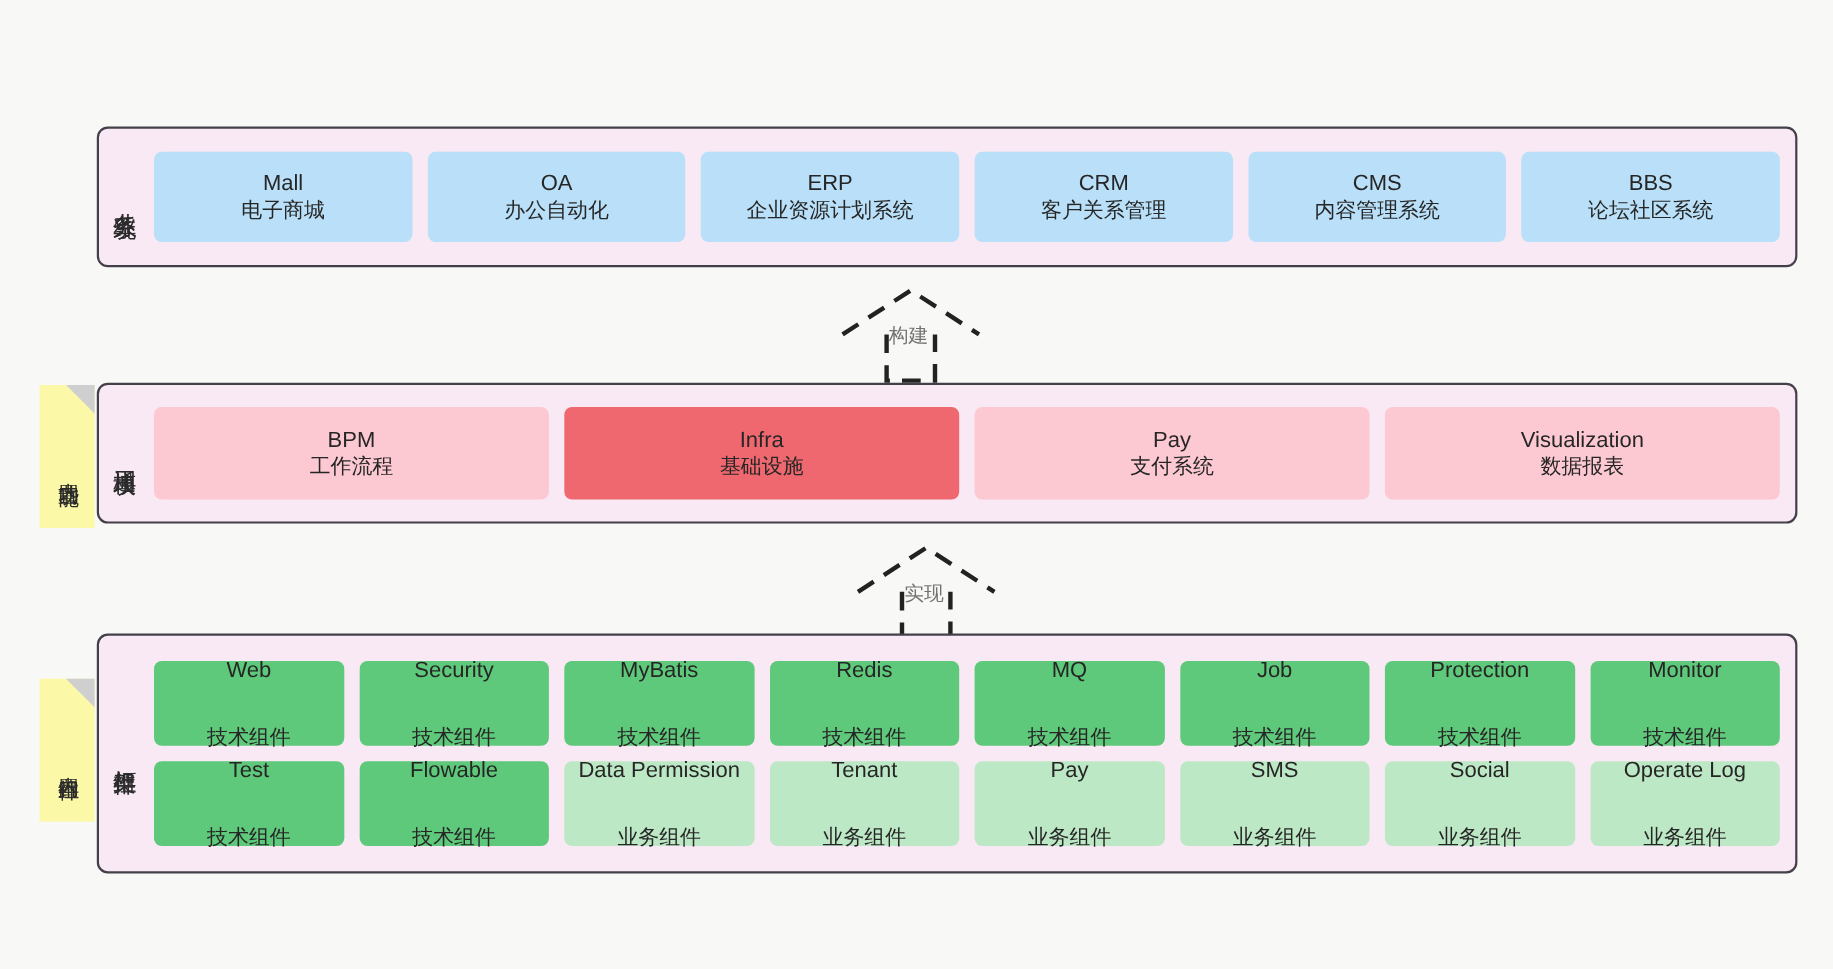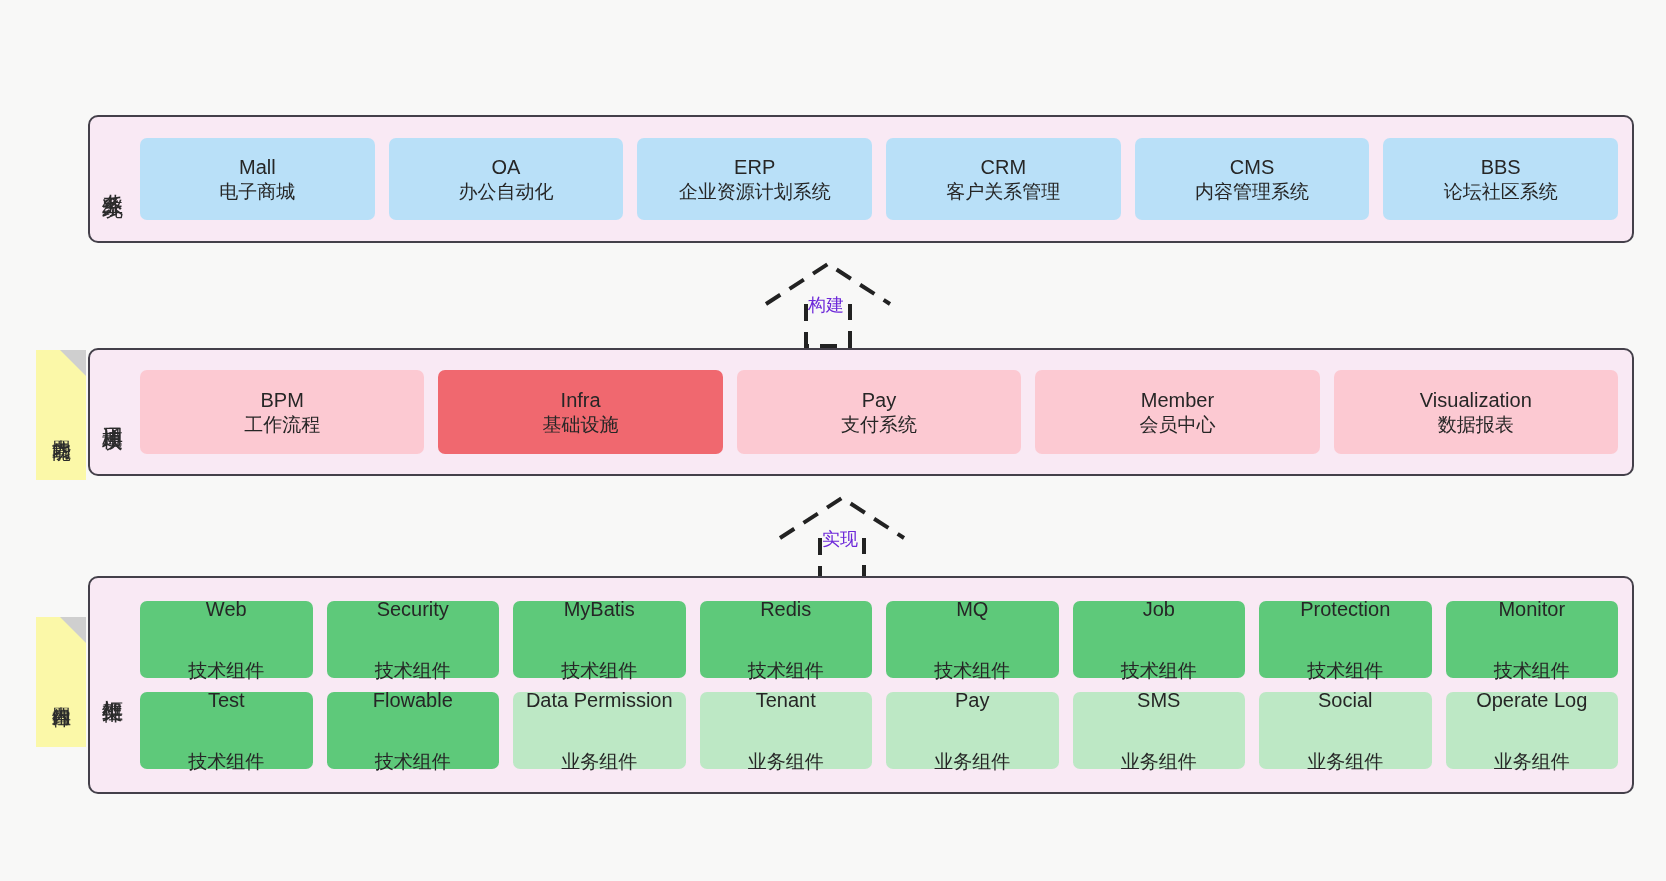--- a/index.html
+++ b/index.html
@@ -114,21 +114,21 @@
   }
 
   
   .uml-arrow {
     position: absolute;
   }
   .uml-arrow svg { display: block; overflow: visible; }
   .uml-label {
     position: absolute;
     font-size: 18px;
-    color: #6d28d9;
+    color: #737373;
     background: transparent;
     white-space: nowrap;
   }
 </style>
 </head>
 <body>
 
 <div class="canvas">
 
   <div class="layer" style="left:88px; top:115px; width:1546px; height:128px;">
@@ -186,24 +186,20 @@
         </div>
         <div class="card h-mod c-red">
           <span class="c-title">Infra</span>
           <span class="c-sub">基础设施</span>
         </div>
         <div class="card h-mod c-pink">
           <span class="c-title">Pay</span>
           <span class="c-sub">支付系统</span>
         </div>
         <div class="card h-mod c-pink">
-          <span class="c-title">Member</span>
-          <span class="c-sub">会员中心</span>
-        </div>
-        <div class="card h-mod c-pink">
           <span class="c-title">Visualization</span>
           <span class="c-sub">数据报表</span>
         </div>
       </div>
     </div>
   </div>
 
   <div class="uml-arrow" style="left:772px; top:492px; width:140px; height:92px;">
     <svg width="140" height="92" viewBox="0 0 140 92">
       <path d="M8 46 L70 6 L132 46" fill="none" stroke="#222222" stroke-width="4" stroke-dasharray="17 11" stroke-linecap="butt"></path>

